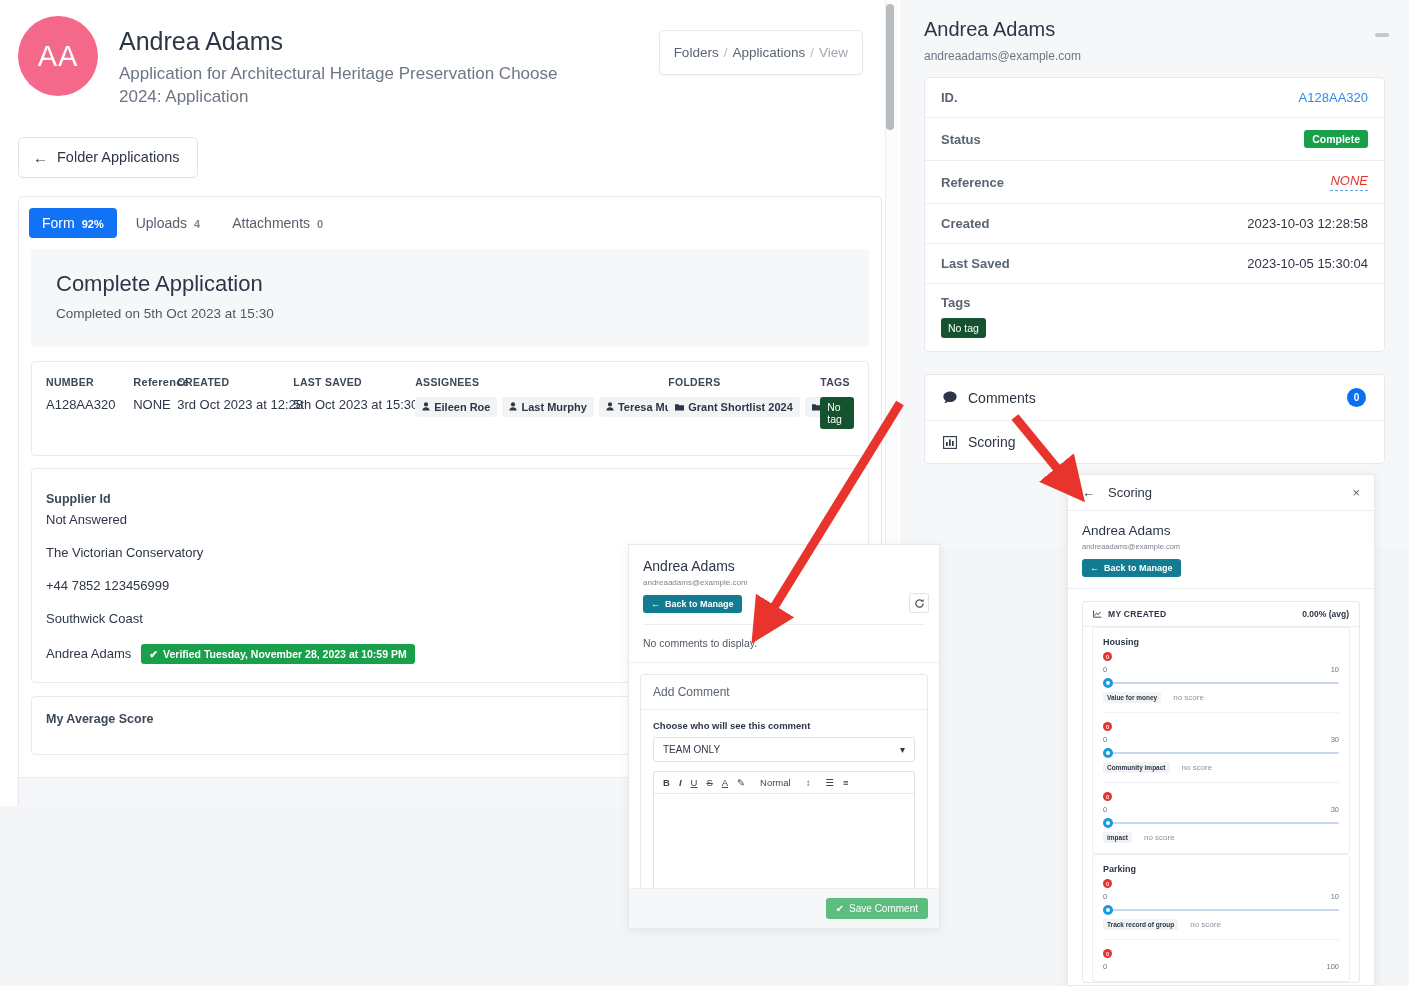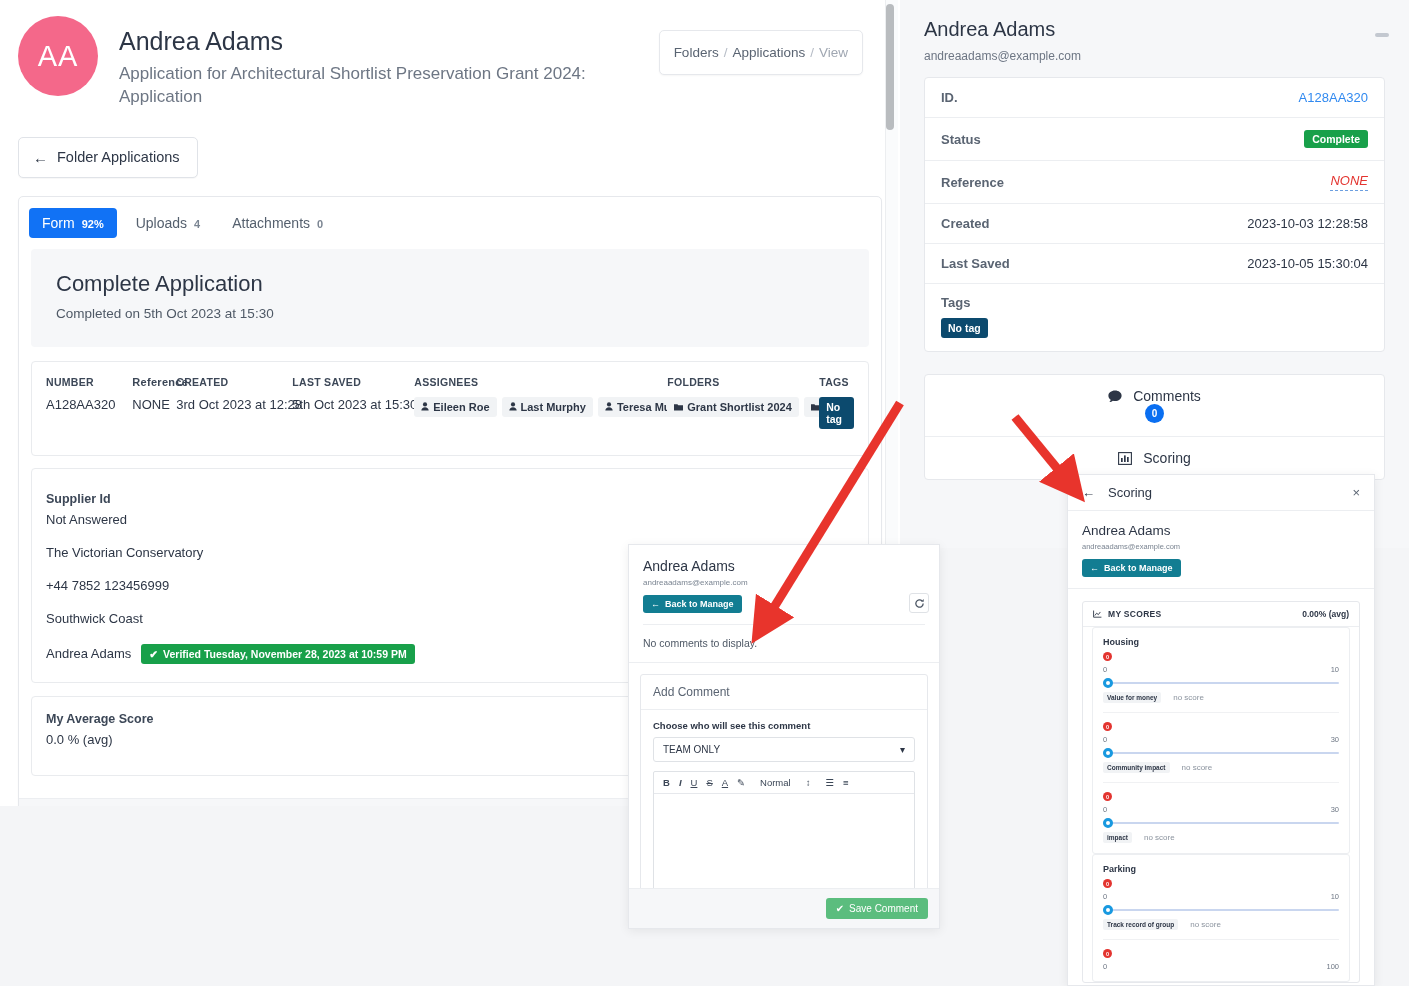--- a/index.html
+++ b/index.html
@@ -90,22 +90,22 @@
   .mh.cap { text-transform: none; font-size: 11px; }
   .mv { font-size: 13px; color: #2d3646; white-space: nowrap; }
   .chips { display: flex; align-items: center; gap: 5px; flex-wrap: nowrap; }
   .chip {
     display: inline-flex; align-items: center; gap: 4px;
     background: #f1f3f5; border-radius: 3px; padding: 4px 7px;
     font-size: 11px; font-weight: bold; color: #2d3646; white-space: nowrap;
   }
   .chip svg { display: block; }
   .tagchip {
-    display: inline-block; background: #0c4a6e; color: #fff;
-    border-radius: 3px; padding: 4px 7px; font-size: 10.5px; font-weight: bold;
+    display: inline-block; background: #14532d; color: #fff;
+    border-radius: 3px; padding: 4px 7px; font-size: 10.5px; font-weight: normal;
   }
 
   
   .anscard { margin: 12px 12px 0 12px; border: 1px solid #e9ebee; border-radius: 4px; padding: 23px 14px 18px 14px; }
   .ans-label { font-size: 12.5px; font-weight: bold; color: #3c4757; }
   .ans-val { font-size: 13px; color: #2d3646; margin-top: 6px; }
   .ans-line { font-size: 13px; color: #2d3646; margin-top: 18px; }
   .verified-row { display: flex; align-items: center; gap: 10px; margin-top: 18px; }
   .verified {
     background: #18a04a; color: #fff; border-radius: 3px;
@@ -163,21 +163,21 @@
   }
   .tags-row { display: block; padding: 11px 16px 13px 16px; }
   .tags-row .r-k { display: block; margin-bottom: 8px; }
 
   .r-menu {
     margin: 22px 24px 0 24px; background: #fff;
     border: 1px solid #e6e8ec; border-radius: 4px;
   }
   .r-mi {
     display: flex; align-items: center; justify-content: space-between;
-    padding: 13px 18px; border-bottom: 1px solid #eceef1; cursor: pointer; flex-direction: column;
+    padding: 13px 18px; border-bottom: 1px solid #eceef1; cursor: pointer;
   }
   .r-mi:last-child { border-bottom: none; }
   .r-mi-l { display: flex; align-items: center; gap: 11px; font-size: 14px; color: #2d3646; }
   .cnt-badge {
     background: #0a6ff1; color: #fff; border-radius: 50%;
     width: 19px; height: 19px; font-size: 10px; font-weight: bold;
     display: flex; align-items: center; justify-content: center;
   }
 
   
@@ -281,21 +281,21 @@
 <body>
 
 <div class="root">
 
   <div class="app-main">
 
     <div class="hdr">
       <div class="avatar">AA</div>
       <div class="hdr-txt">
         <div class="hdr-name">Andrea Adams</div>
-        <div class="hdr-sub">Application for Architectural Shortlist Preservation Grant 2024: Application</div>
+        <div class="hdr-sub">Application for Architectural Heritage Preservation Choose 2024: Application</div>
       </div>
     </div>
 
     <div class="crumbbox">
       <a href="#">Folders</a><span class="sep">/</span><a href="#">Applications</a><span class="sep">/</span><span class="cur">View</span>
     </div>
 
     <div class="backbtn">
       <span class="ar">←</span>
       <span>Folder Applications</span>
@@ -400,21 +400,20 @@
           <span class="mv">Andrea Adams</span>
           <span class="verified">
             <span>✔</span>
             <span>Verified Tuesday, November 28, 2023 at 10:59 PM</span>
           </span>
         </div>
       </div>
 
       <div class="scorecard">
         <div class="ans-label">My Average Score</div>
-        <div class="ans-val">0.0 % (avg)</div>
       </div>
 
       <div class="profile-strip">
         
         
       </div>
     </div>
 
     <div class="scroll-track">
       <div class="scroll-thumb"></div>
@@ -547,21 +546,21 @@
       <div class="sp-sep"></div>
     </div>
 
     <div class="scores-card">
       <div class="sc-head">
         <span class="sc-title">
           <svg width="9" height="8" viewBox="0 0 10 9">
               <path d="M.6.6v7.5h8.8" fill="none" stroke="#2d3646" stroke-width="1"></path>
               <path d="M2 6.2 4 3.6l2 1.6 2.2-3" fill="none" stroke="#2d3646" stroke-width="1"></path>
             </svg>
-          <span>MY SCORES</span>
+          <span>MY CREATED</span>
         </span>
         <span class="sc-avg">0.00% (avg)</span>
       </div>
 
       <div class="sc-group">
         <div class="sc-gname">Housing</div>
 
         <div class="sc-item">
           <div class="sc-zero">0</div>
           <div class="sc-minmax">

